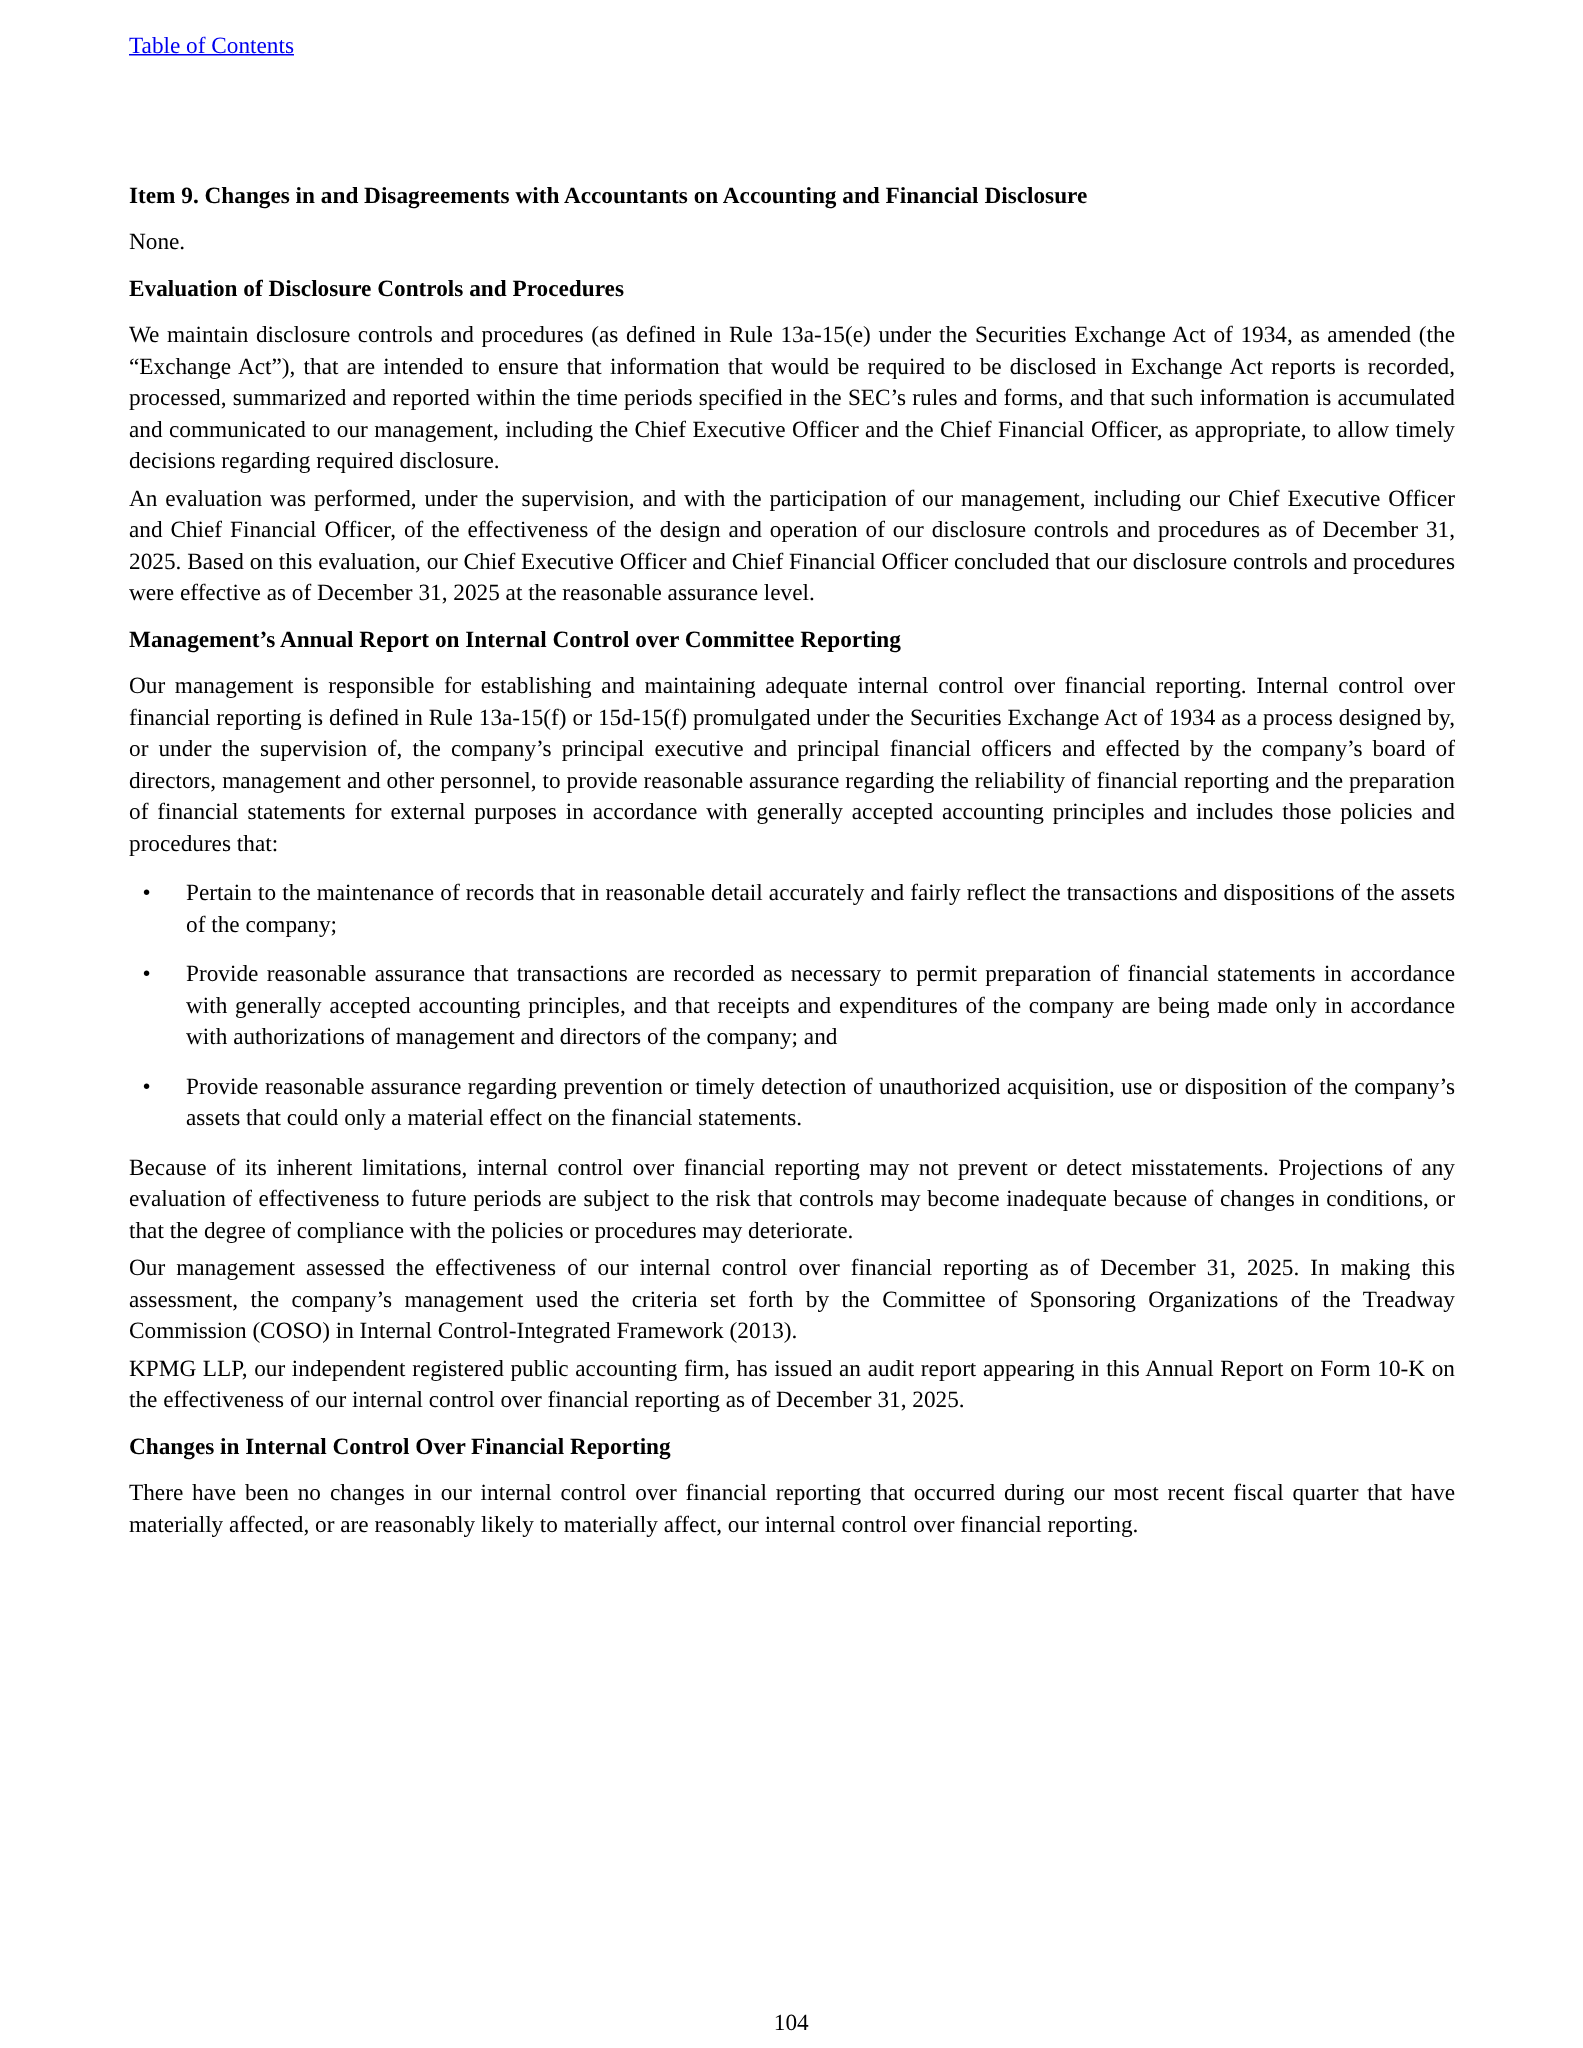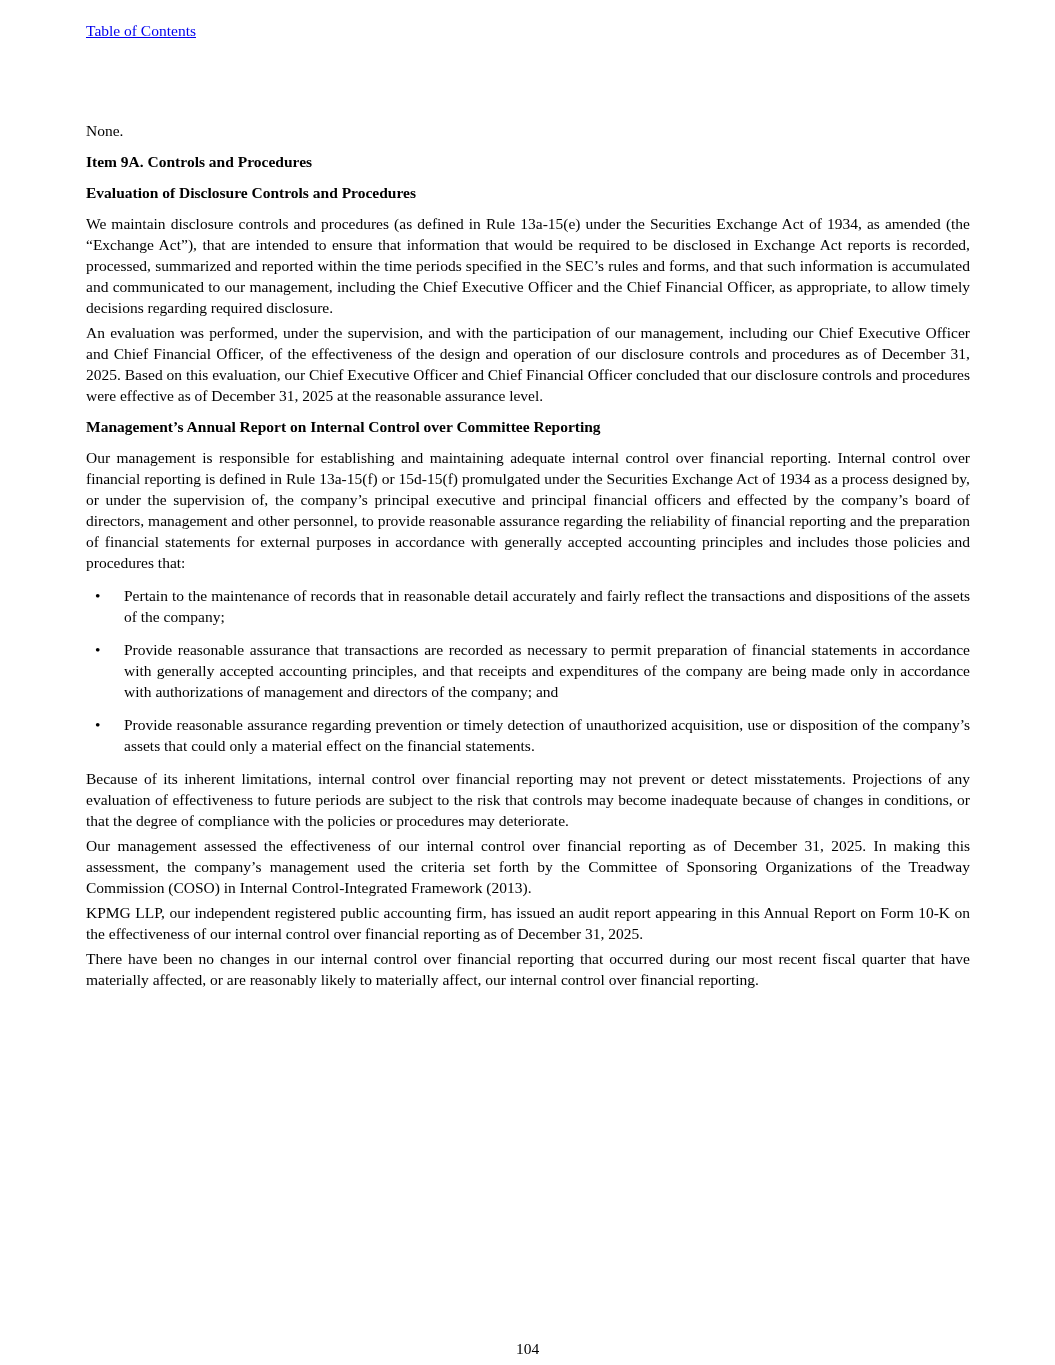--- a/index.html
+++ b/index.html
@@ -61,32 +61,33 @@
     text-align: center;
   }
 </style>
 </head>
 <body>
 
 <div class="page">
   <a class="toc-link" href="#">Table of Contents</a>
 
   <div class="doc-body" id="doc-body">
+      <div class="doc-heading">Item 9. Changes in and Disagreements with Accountants on Accounting and Financial Disclosure</div>
       <div class="doc-paragraph">None.</div>
-      <div class="doc-heading">Item 9A. Controls and Procedures</div>
       <div class="doc-heading">Evaluation of Disclosure Controls and Procedures</div>
       <div class="doc-paragraph">We maintain disclosure controls and procedures (as defined in Rule 13a-15(e) under the Securities Exchange Act of 1934, as amended (the “Exchange Act”), that are intended to ensure that information that would be required to be disclosed in Exchange Act reports is recorded, processed, summarized and reported within the time periods specified in the SEC’s rules and forms, and that such information is accumulated and communicated to our management, including the Chief Executive Officer and the Chief Financial Officer, as appropriate, to allow timely decisions regarding required disclosure.</div>
       <div class="doc-paragraph">An evaluation was performed, under the supervision, and with the participation of our management, including our Chief Executive Officer and Chief Financial Officer, of the effectiveness of the design and operation of our disclosure controls and procedures as of December 31, 2025. Based on this evaluation, our Chief Executive Officer and Chief Financial Officer concluded that our disclosure controls and procedures were effective as of December 31, 2025 at the reasonable assurance level.</div>
       <div class="doc-heading">Management’s Annual Report on Internal Control over Committee Reporting</div>
       <div class="doc-paragraph">Our management is responsible for establishing and maintaining adequate internal control over financial reporting. Internal control over financial reporting is defined in Rule 13a-15(f) or 15d-15(f) promulgated under the Securities Exchange Act of 1934 as a process designed by, or under the supervision of, the company’s principal executive and principal financial officers and effected by the company’s board of directors, management and other personnel, to provide reasonable assurance regarding the reliability of financial reporting and the preparation of financial statements for external purposes in accordance with generally accepted accounting principles and includes those policies and procedures that:</div>
       <div class="bullet-list">
         <div class="bullet-item"><span class="bullet-glyph">•</span><span>Pertain to the maintenance of records that in reasonable detail accurately and fairly reflect the transactions and dispositions of the assets of the company;</span></div>
         <div class="bullet-item"><span class="bullet-glyph">•</span><span>Provide reasonable assurance that transactions are recorded as necessary to permit preparation of financial statements in accordance with generally accepted accounting principles, and that receipts and expenditures of the company are being made only in accordance with authorizations of management and directors of the company; and</span></div>
         <div class="bullet-item"><span class="bullet-glyph">•</span><span>Provide reasonable assurance regarding prevention or timely detection of unauthorized acquisition, use or disposition of the company’s assets that could only a material effect on the financial statements.</span></div>
       </div>
       <div class="doc-paragraph">Because of its inherent limitations, internal control over financial reporting may not prevent or detect misstatements. Projections of any evaluation of effectiveness to future periods are subject to the risk that controls may become inadequate because of changes in conditions, or that the degree of compliance with the policies or procedures may deteriorate.</div>
       <div class="doc-paragraph">Our management assessed the effectiveness of our internal control over financial reporting as of December 31, 2025. In making this assessment, the company’s management used the criteria set forth by the Committee of Sponsoring Organizations of the Treadway Commission (COSO) in Internal Control-Integrated Framework (2013).</div>
       <div class="doc-paragraph">KPMG LLP, our independent registered public accounting firm, has issued an audit report appearing in this Annual Report on Form 10-K on the effectiveness of our internal control over financial reporting as of December 31, 2025.</div>
+      <div class="doc-heading">Changes in Internal Control Over Financial Reporting</div>
       <div class="doc-paragraph">There have been no changes in our internal control over financial reporting that occurred during our most recent fiscal quarter that have materially affected, or are reasonably likely to materially affect, our internal control over financial reporting.</div>
     </div>
 
   <div class="page-number">104</div>
 </div>
 
 </body></html>

